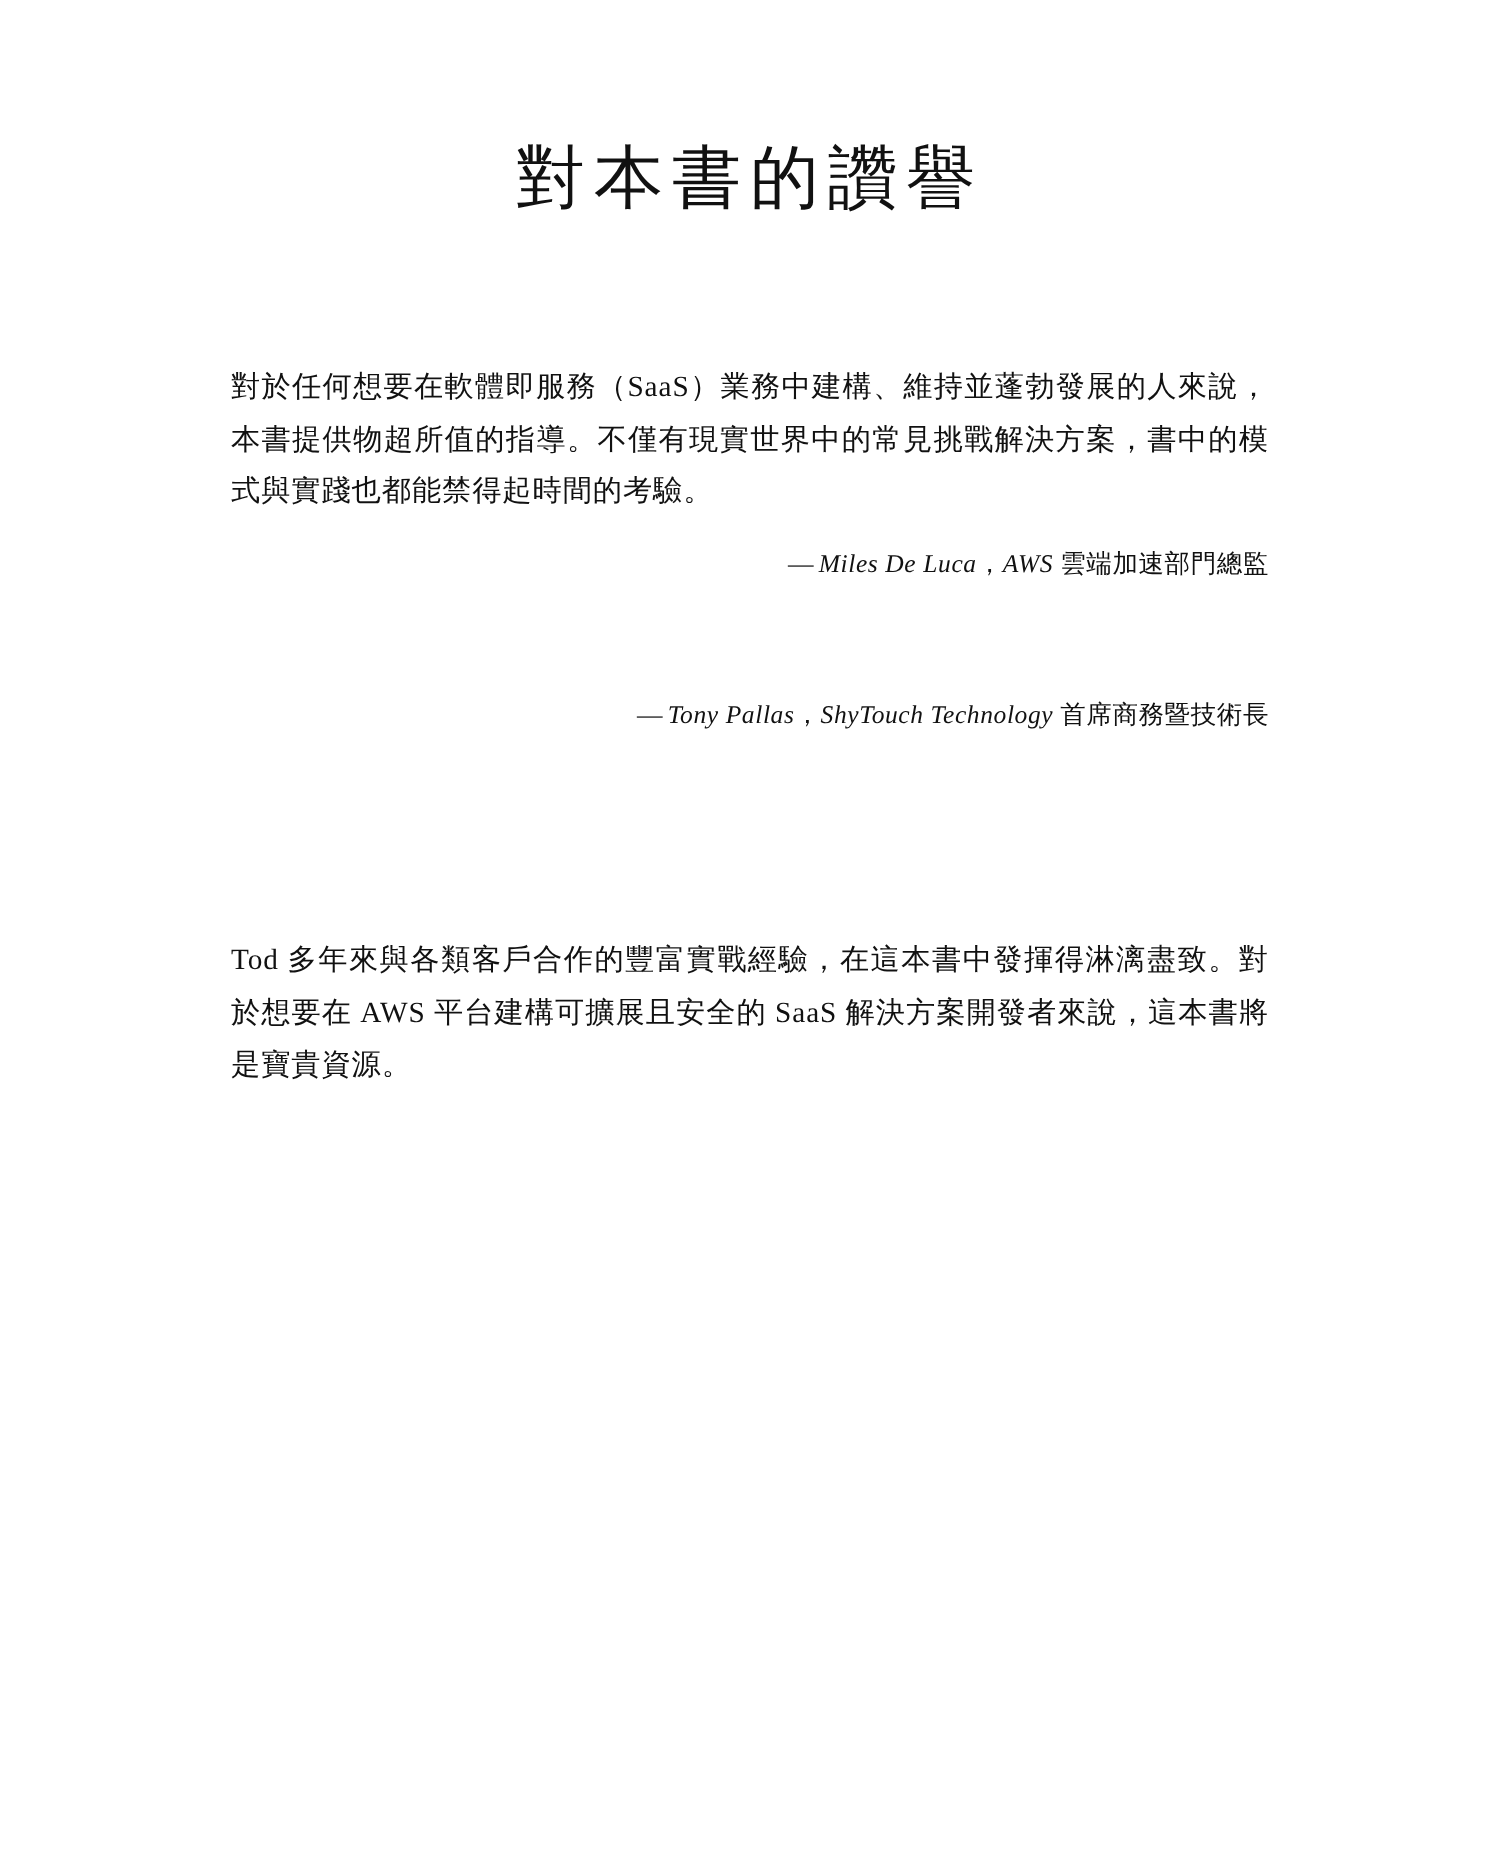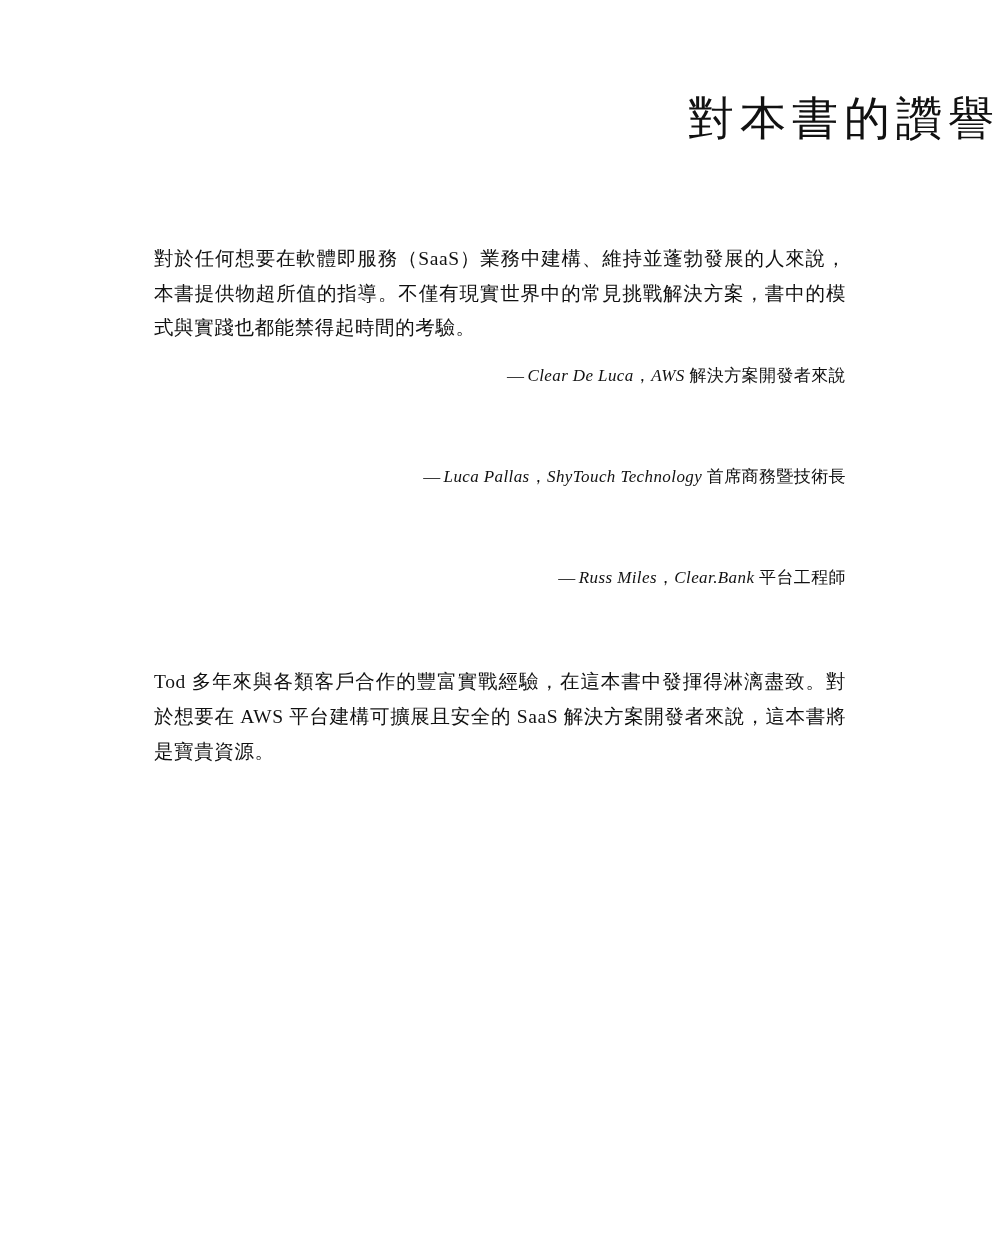--- a/index.html
+++ b/index.html
@@ -17,21 +17,21 @@
   .page {
     position: relative;
     width: 1000px;
     height: 1243px;
     box-sizing: border-box;
     padding: 0;
   }
   .page-title {
     margin: 0;
     padding-top: 88px;
-    text-align: right;
+    text-align: center;
     font-family: "Liberation Serif", "DejaVu Serif", serif;
     font-weight: 500;
     font-size: 46px;
     letter-spacing: 6px;
     color: #111111;
   }
   .content {
     margin: 0 auto;
     width: 692px;
     padding-top: 92px;
@@ -79,38 +79,35 @@
 
 <div class="page">
 
   <h1 class="page-title">對本書的讚譽</h1>
 
   <div class="content">
 
     <div class="praise-block">
       <p class="praise-text">對於任何想要在軟體即服務（SaaS）業務中建構、維持並蓬勃發展的人來說，本書提供物超所值的指導。不僅有現實世界中的常見挑戰解決方案，書中的模式與實踐也都能禁得起時間的考驗。</p>
       <p class="praise-attrib">
-        <span class="dash">—</span><span class="name">Clear De Luca</span><span class="sep">，</span><span class="org-italic">AWS</span><span class="role"> 解決方案開發者來說</span>
+        <span class="dash">—</span><span class="name">Miles De Luca</span><span class="sep">，</span><span class="org-italic">AWS</span><span class="role"> 雲端加速部門總監</span>
       </p>
     </div>
 
     <div class="spacer-md"></div>
 
     <div class="praise-block">
       <p class="praise-attrib">
-        <span class="dash">—</span><span class="name">Luca Pallas</span><span class="sep">，</span><span class="org-italic">ShyTouch Technology</span><span class="role"> 首席商務暨技術長</span>
+        <span class="dash">—</span><span class="name">Tony Pallas</span><span class="sep">，</span><span class="org-italic">ShyTouch Technology</span><span class="role"> 首席商務暨技術長</span>
       </p>
     </div>
 
     <div class="spacer-md"></div>
 
     <div class="praise-block">
-      <p class="praise-attrib">
-        <span class="dash">—</span><span class="name">Russ Miles</span><span class="sep">，</span><span class="org-italic">Clear.Bank</span><span class="role"> 平台工程師</span>
-      </p>
     </div>
 
     <div class="spacer-lg"></div>
 
     <div class="praise-block">
       <p class="praise-text">Tod 多年來與各類客戶合作的豐富實戰經驗，在這本書中發揮得淋漓盡致。對於想要在 AWS 平台建構可擴展且安全的 SaaS 解決方案開發者來說，這本書將是寶貴資源。</p>
     </div>
 
   </div>
 </div>

